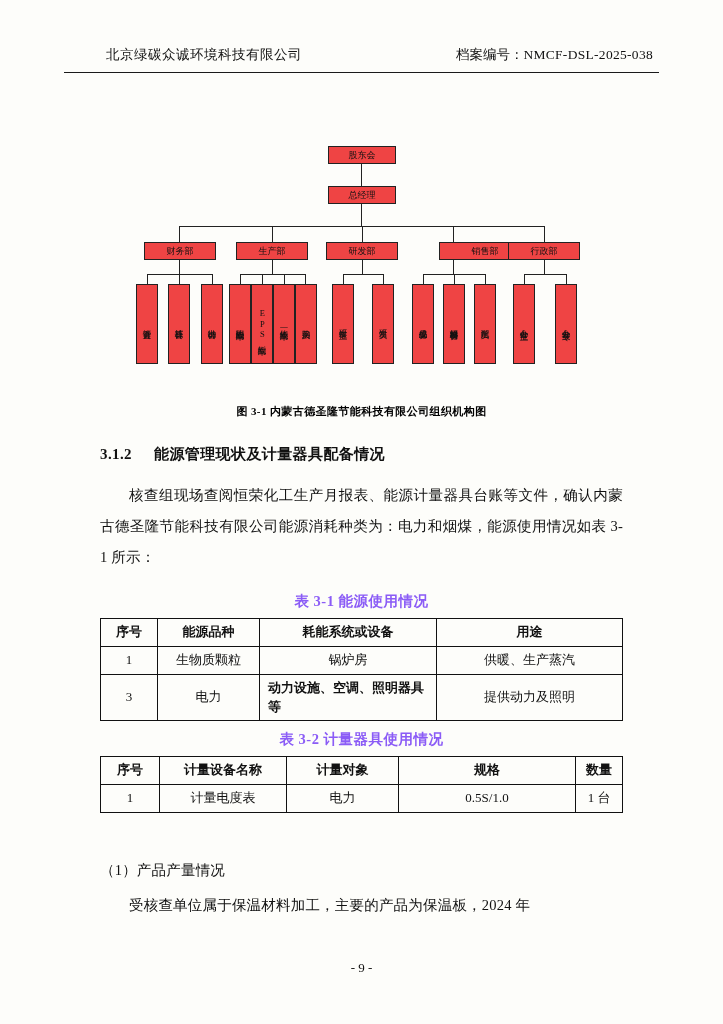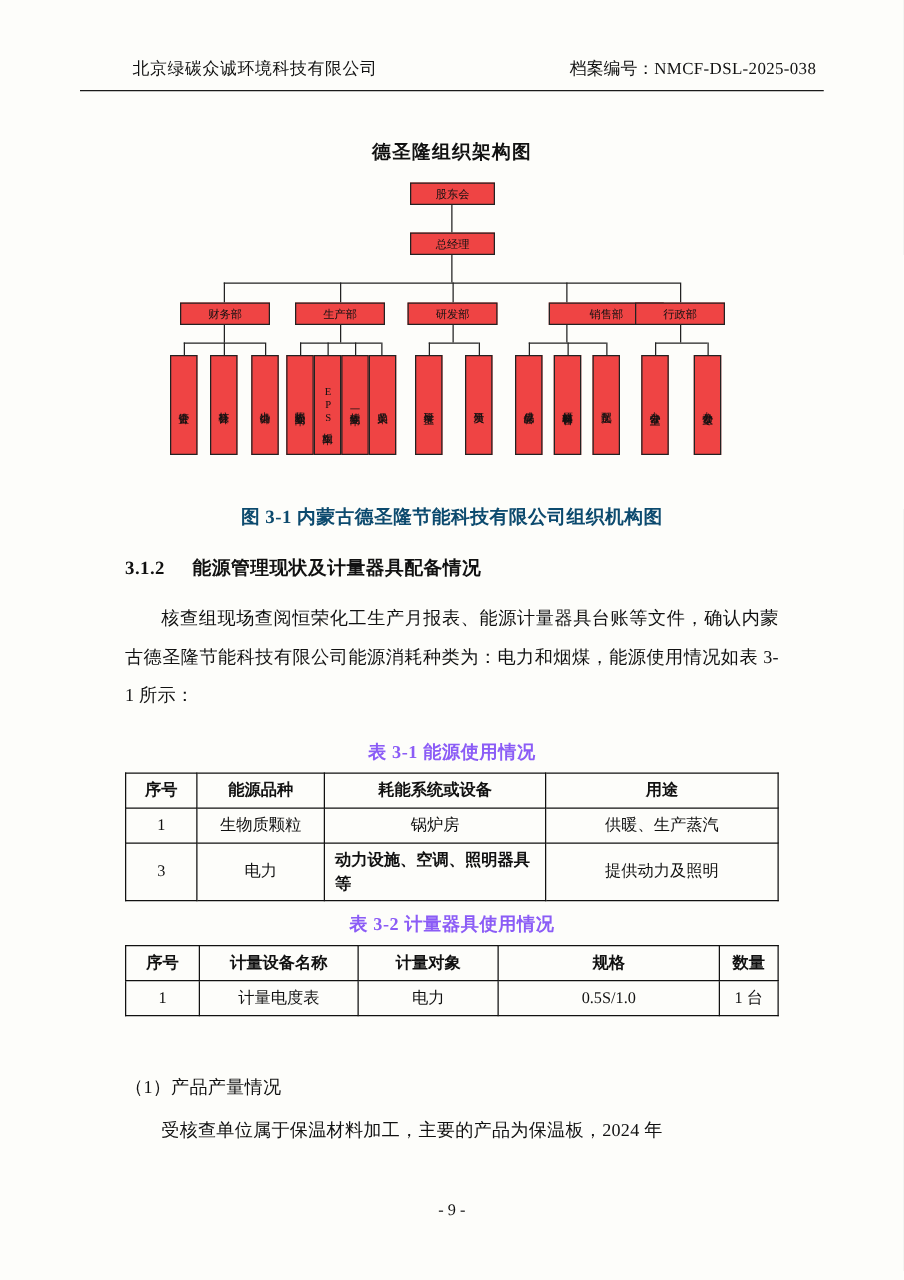--- a/index.html
+++ b/index.html
@@ -99,23 +99,23 @@
   }
   .line.h { height: 1px; }
   .line.v { width: 1px; }
 
   
   .fig-caption {
     position: absolute;
     top: 404px;
     width: 100%;
     text-align: center;
-    font-size: 15px;
+    font-size: 11px;
     font-weight: bold;
-    color: #0c4a6e;
+    color: #000000;
     letter-spacing: 0.4px;
   }
   .h3 {
     position: absolute;
     left: 100px;
     font-size: 15px;
     font-weight: bold;
     color: #111;
     letter-spacing: 0.4px;
   }
@@ -172,21 +172,20 @@
 <div class="page">
 
   <div class="header">
     <span class="hdr-left">北京绿碳众诚环境科技有限公司</span>
     <span class="hdr-right">
       <span>档案编号：</span><span class="hdr-code">NMCF-DSL-2025-038</span>
     </span>
   </div>
   <div class="header-rule"></div>
 
-  <div class="chart-title">德圣隆组织架构图</div>
 
   <div class="org">
 
     <div class="node lvl1" style="left:328px; top:6px; width:68px; height:18px;">股东会</div>
 
     <div class="line v" style="left:361px; top:24px; height:22px;"></div>
 
     <div class="node lvl1" style="left:328px; top:46px; width:68px; height:18px;">总经理</div>
 
     <div class="line v" style="left:361px; top:64px; height:22px;"></div>

